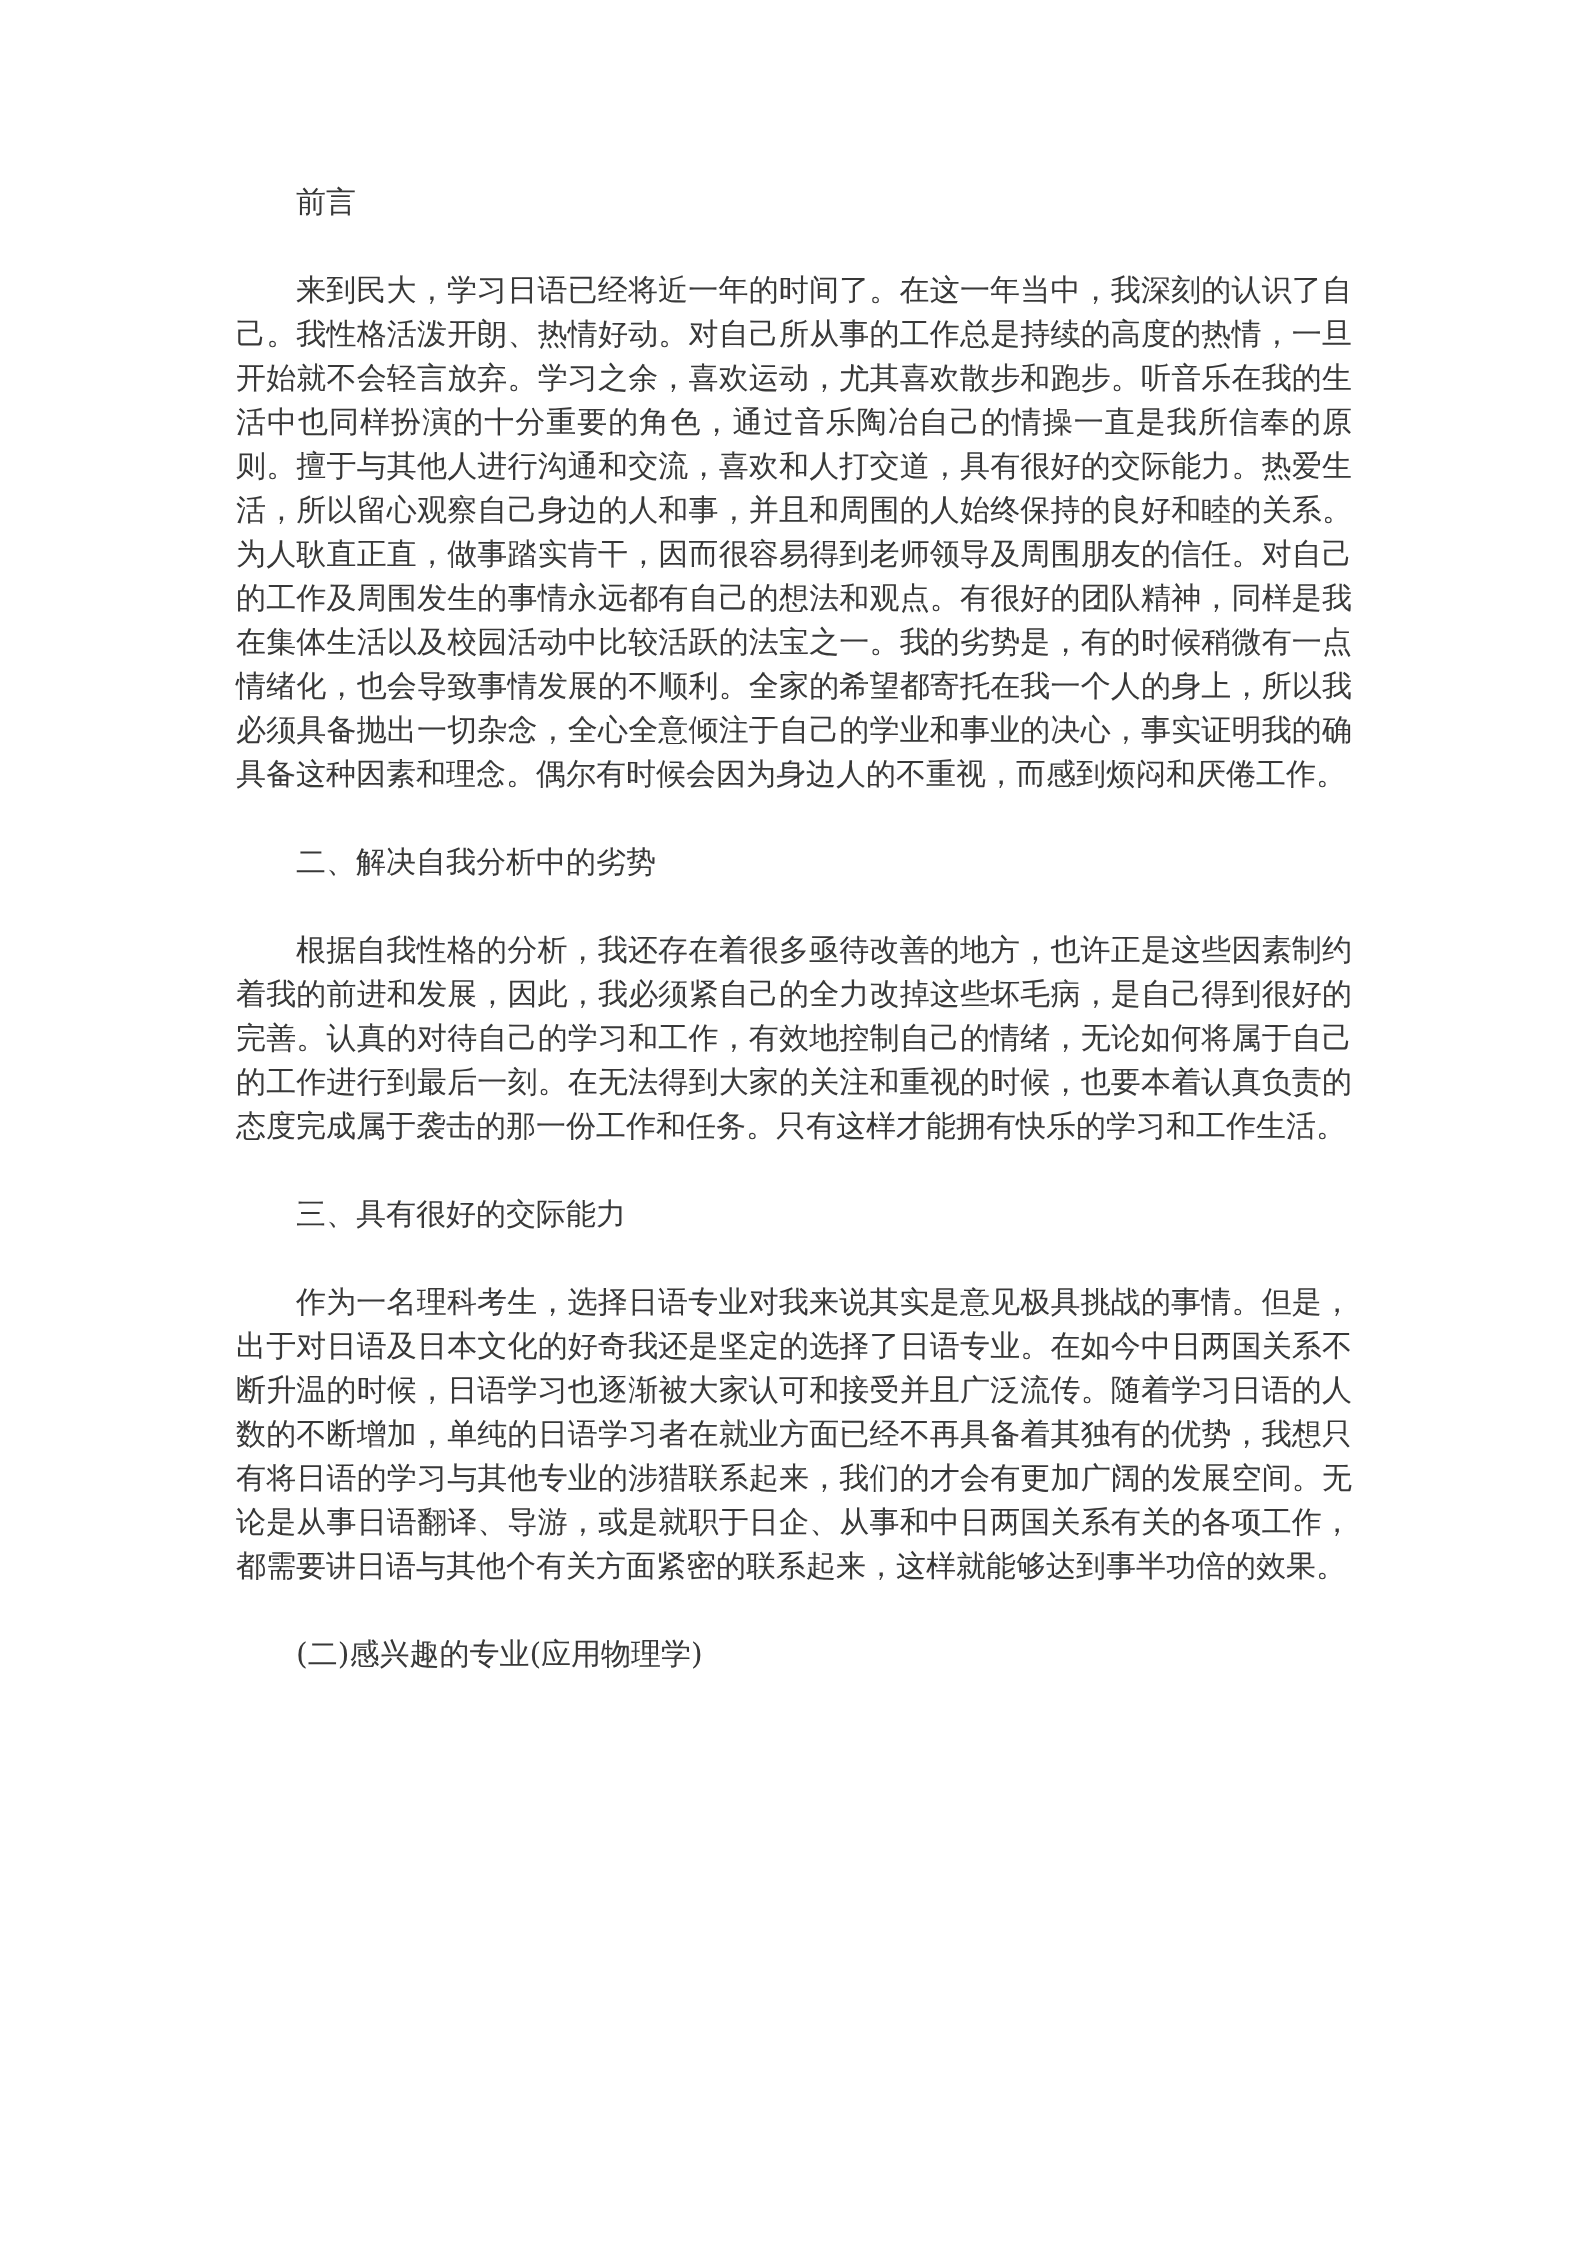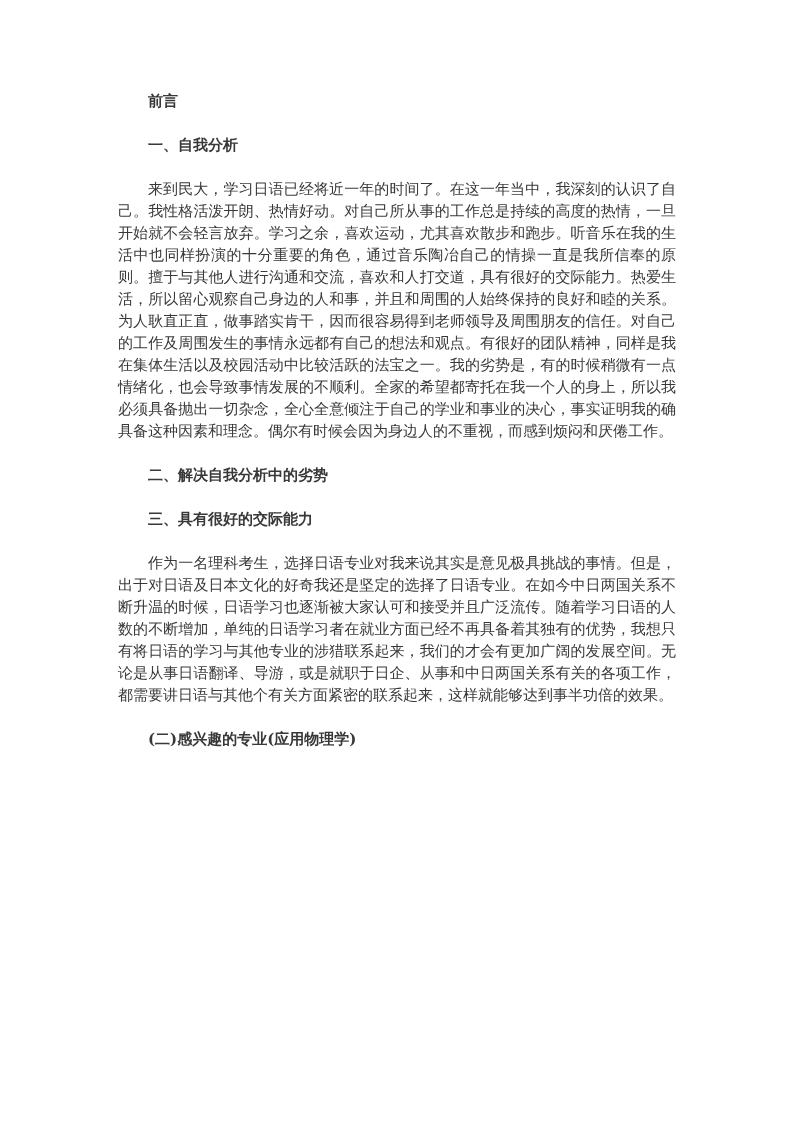--- a/index.html
+++ b/index.html
@@ -28,29 +28,28 @@
     text-align: justify;
     text-indent: 2em;
     margin: 22px 0;
     word-break: break-all;
   }
   .block:first-child {
     margin-top: 0;
   }
   .block.heading {
     text-align: left;
-    font-weight: bold;
   }
 </style>
 </head>
 <body>
 
 <div class="page">
   <div class="doc-body">
       <p class="block heading">前言</p>
-      <p class="block heading">一、自我分析</p>
       <p class="block paragraph">来到民大，学习日语已经将近一年的时间了。在这一年当中，我深刻的认识了自己。我性格活泼开朗、热情好动。对自己所从事的工作总是持续的高度的热情，一旦开始就不会轻言放弃。学习之余，喜欢运动，尤其喜欢散步和跑步。听音乐在我的生活中也同样扮演的十分重要的角色，通过音乐陶冶自己的情操一直是我所信奉的原则。擅于与其他人进行沟通和交流，喜欢和人打交道，具有很好的交际能力。热爱生活，所以留心观察自己身边的人和事，并且和周围的人始终保持的良好和睦的关系。为人耿直正直，做事踏实肯干，因而很容易得到老师领导及周围朋友的信任。对自己的工作及周围发生的事情永远都有自己的想法和观点。有很好的团队精神，同样是我在集体生活以及校园活动中比较活跃的法宝之一。我的劣势是，有的时候稍微有一点情绪化，也会导致事情发展的不顺利。全家的希望都寄托在我一个人的身上，所以我必须具备抛出一切杂念，全心全意倾注于自己的学业和事业的决心，事实证明我的确具备这种因素和理念。偶尔有时候会因为身边人的不重视，而感到烦闷和厌倦工作。</p>
       <p class="block heading">二、解决自我分析中的劣势</p>
+      <p class="block paragraph">根据自我性格的分析，我还存在着很多亟待改善的地方，也许正是这些因素制约着我的前进和发展，因此，我必须紧自己的全力改掉这些坏毛病，是自己得到很好的完善。认真的对待自己的学习和工作，有效地控制自己的情绪，无论如何将属于自己的工作进行到最后一刻。在无法得到大家的关注和重视的时候，也要本着认真负责的态度完成属于袭击的那一份工作和任务。只有这样才能拥有快乐的学习和工作生活。</p>
       <p class="block heading">三、具有很好的交际能力</p>
       <p class="block paragraph">作为一名理科考生，选择日语专业对我来说其实是意见极具挑战的事情。但是，出于对日语及日本文化的好奇我还是坚定的选择了日语专业。在如今中日两国关系不断升温的时候，日语学习也逐渐被大家认可和接受并且广泛流传。随着学习日语的人数的不断增加，单纯的日语学习者在就业方面已经不再具备着其独有的优势，我想只有将日语的学习与其他专业的涉猎联系起来，我们的才会有更加广阔的发展空间。无论是从事日语翻译、导游，或是就职于日企、从事和中日两国关系有关的各项工作，都需要讲日语与其他个有关方面紧密的联系起来，这样就能够达到事半功倍的效果。</p>
       <p class="block heading">(二)感兴趣的专业(应用物理学)</p>
     </div>
 </div>
 
 </body></html>

